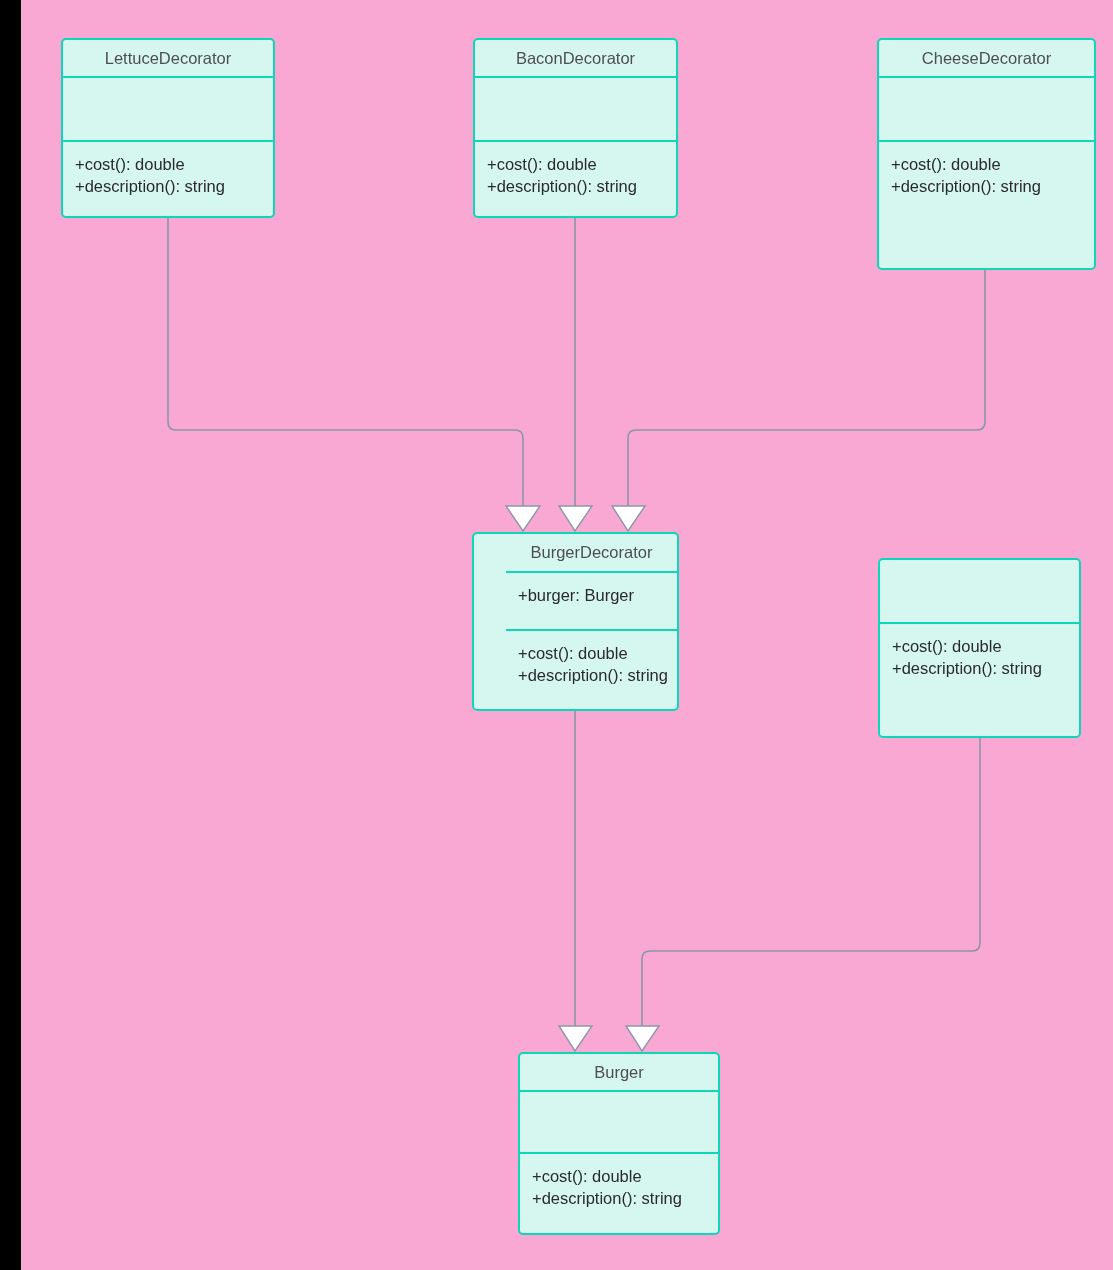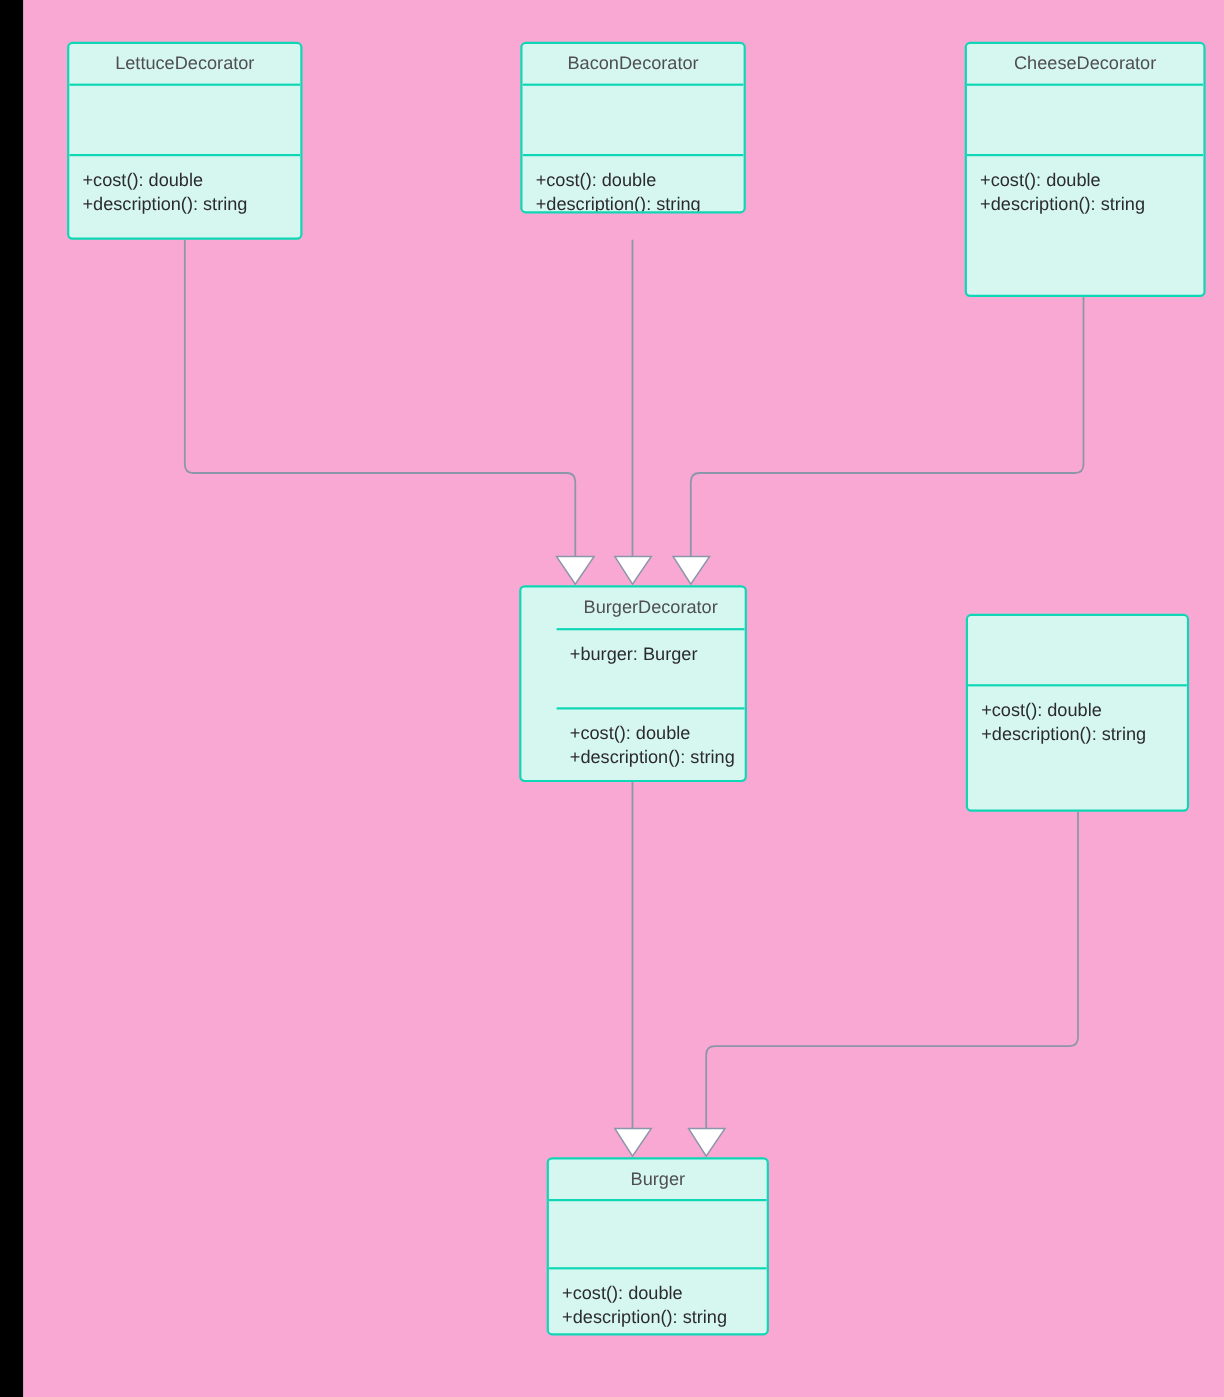--- a/index.html
+++ b/index.html
@@ -89,21 +89,21 @@
     <div class="uml-section uml-title" style="height:38px;">
       <span>LettuceDecorator</span>
     </div>
     <div class="uml-section uml-attrs" style="height:64px;"></div>
     <div class="uml-section uml-methods">
       <div class="uml-row">+cost(): double</div>
       <div class="uml-row">+description(): string</div>
     </div>
   </div>
 
-  <div class="uml-class" style="left:452px; top:38px; width:205px; height:156px;">
+  <div class="uml-class" style="left:452px; top:38px; width:205px; height:180px;">
     <div class="uml-section uml-title" style="height:38px;">
       <span>BaconDecorator</span>
     </div>
     <div class="uml-section uml-attrs" style="height:64px;"></div>
     <div class="uml-section uml-methods">
       <div class="uml-row">+cost(): double</div>
       <div class="uml-row">+description(): string</div>
     </div>
   </div>
 
@@ -115,38 +115,38 @@
     <div class="uml-section uml-methods">
       <div class="uml-row">+cost(): double</div>
       <div class="uml-row">+description(): string</div>
     </div>
   </div>
 
   <div class="uml-class" style="left:451px; top:532px; width:207px; height:179px;padding-left:32px;">
     <div class="uml-section uml-title" style="height:39px;">
       <span>BurgerDecorator</span>
     </div>
-    <div class="uml-section uml-attrs" style="height:72px;">
+    <div class="uml-section uml-attrs" style="height:58px;">
       <div class="uml-row">+burger: Burger</div>
     </div>
     <div class="uml-section uml-methods">
       <div class="uml-row">+cost(): double</div>
       <div class="uml-row">+description(): string</div>
     </div>
   </div>
 
   <div class="uml-class" style="left:857px; top:558px; width:203px; height:180px;">
     <div class="uml-section uml-attrs" style="height:64px;"></div>
     <div class="uml-section uml-methods">
       <div class="uml-row">+cost(): double</div>
       <div class="uml-row">+description(): string</div>
     </div>
   </div>
 
-  <div class="uml-class" style="left:476px; top:1052px; width:202px; height:162px;">
+  <div class="uml-class" style="left:497px; top:1052px; width:202px; height:183px;">
     <div class="uml-section uml-title" style="height:38px;">
       <span>Burger</span>
     </div>
     <div class="uml-section uml-attrs" style="height:62px;"></div>
     <div class="uml-section uml-methods">
       <div class="uml-row">+cost(): double</div>
       <div class="uml-row">+description(): string</div>
     </div>
   </div>
 

